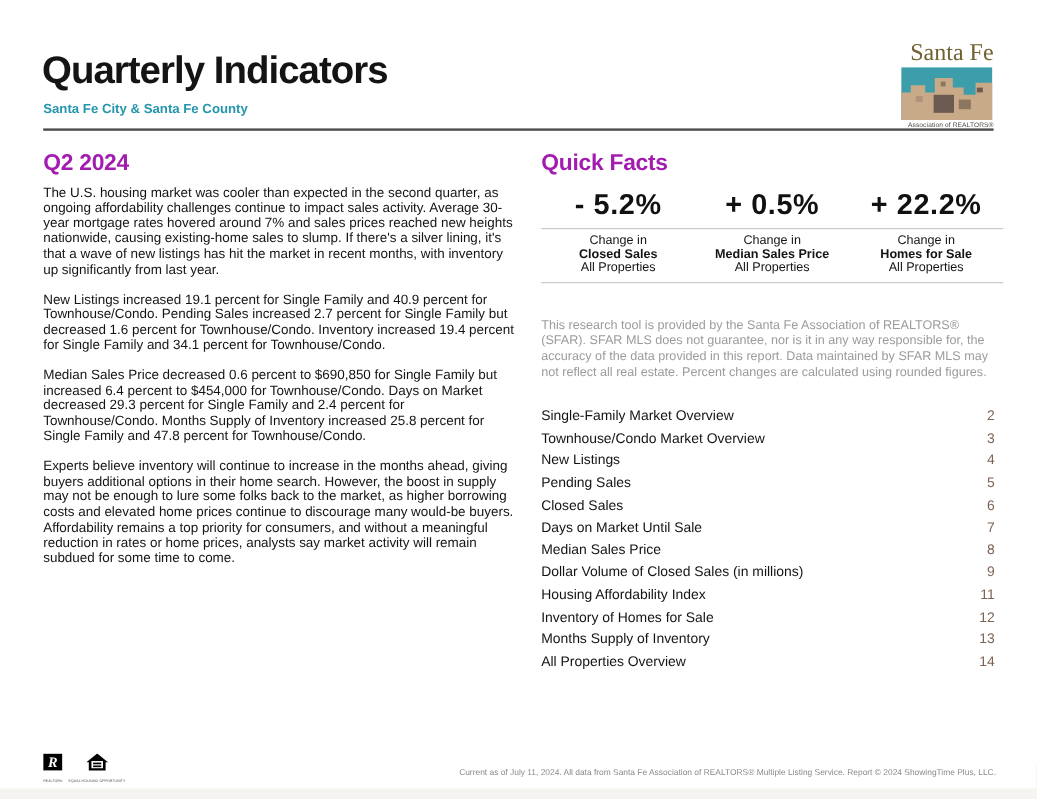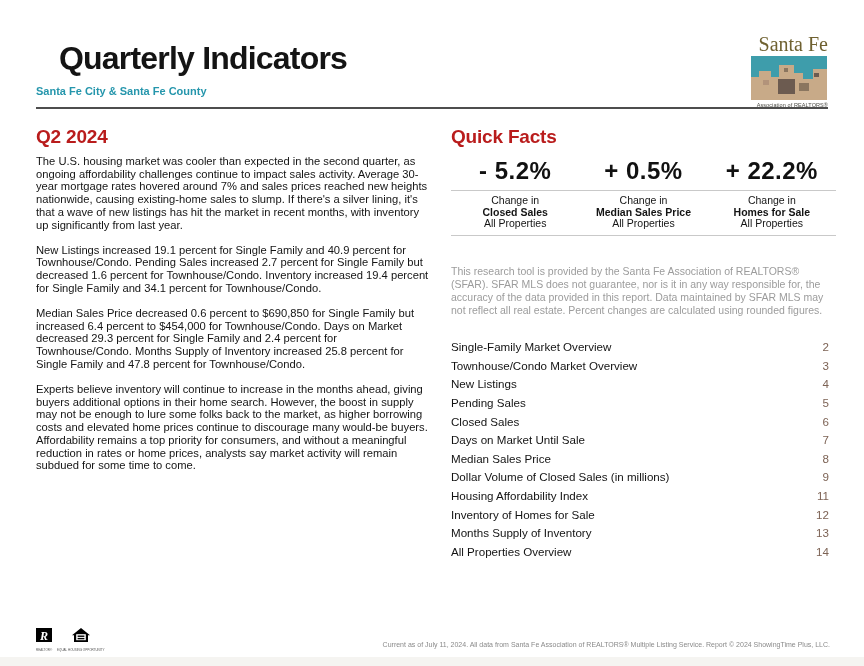--- a/index.html
+++ b/index.html
@@ -11,21 +11,21 @@
     background: #ffffff;
     font-family: "Liberation Sans", sans-serif;
     overflow: hidden;
     margin: 0 auto;
   }
 
   
   .report-title {
     position: absolute; left: 35px; top: 40px;
     font-size: 32px; font-weight: bold; color: #141414;
-    letter-spacing: -0.8px; white-space: nowrap; margin-left: 24px;
+    letter-spacing: -0.8px; white-space: nowrap;
   }
   .report-subtitle {
     position: absolute; left: 36px; top: 85px;
     font-size: 11px; font-weight: bold; color: #2596AC;
     white-space: nowrap;
   }
   .brand-logo {
     position: absolute; left: 750px; top: 33px; width: 78px;
     text-align: right;
   }
@@ -40,21 +40,21 @@
     white-space: nowrap;
   }
   .header-rule {
     position: absolute; left: 36px; top: 107px;
     width: 792px; height: 2px; background: #4d4d4d;
   }
 
   
   .left-col { position: absolute; left: 36px; top: 126px; width: 398px; }
   .section-heading {
-    font-size: 19px; font-weight: bold; color: #b91c1c;
+    font-size: 19px; font-weight: bold; color: #a21caf;
     margin: 0 0 7px 0; letter-spacing: -0.2px;
   }
   .left-col p {
     font-size: 11.2px; line-height: 12.7px; color: #141414;
     margin: 0 0 12.5px 0;
   }
 
   
   .right-col { position: absolute; left: 451px; top: 126px; width: 385px; }
   .stats-values { display: flex; margin-top: 3px; }

